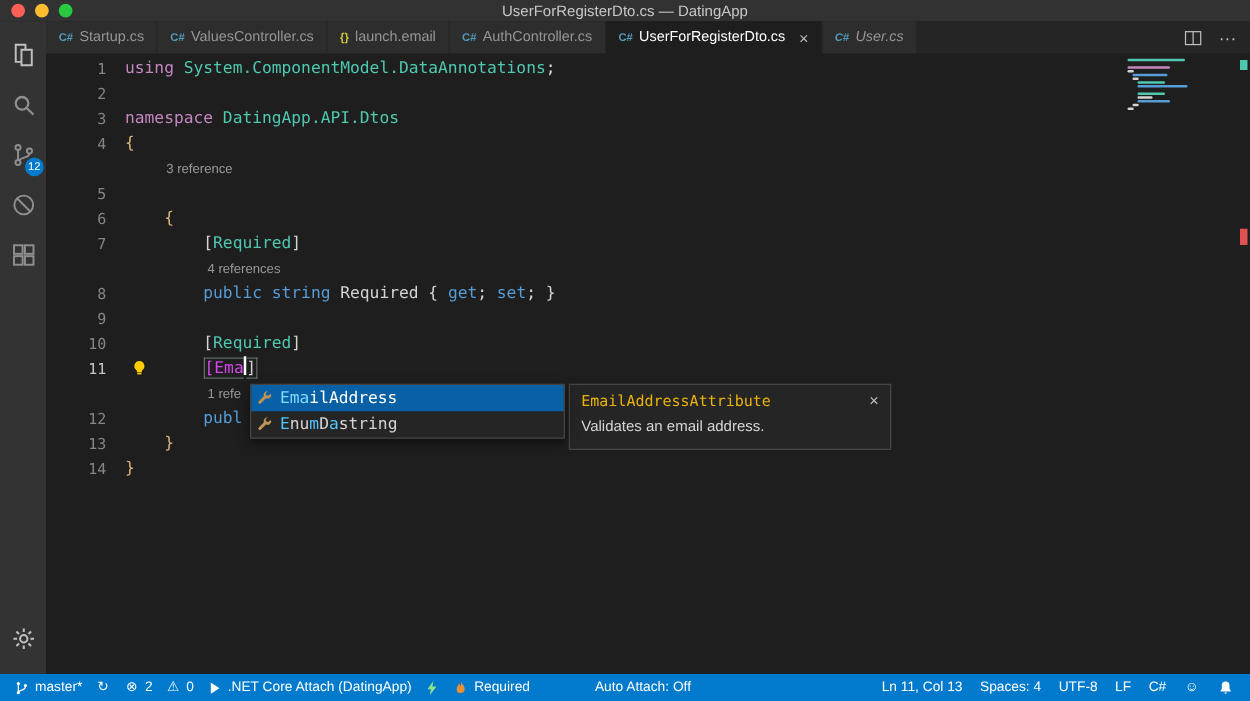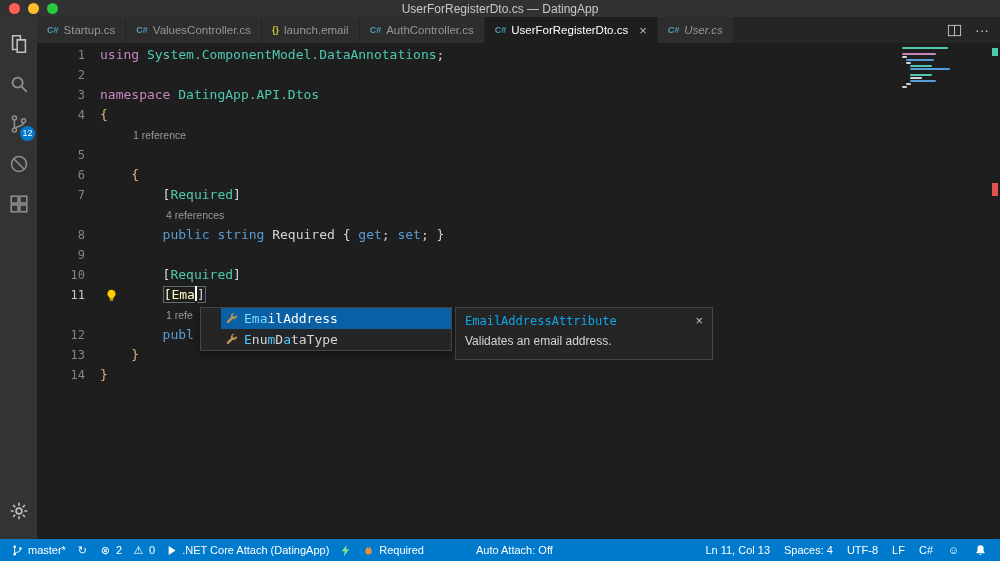--- a/index.html
+++ b/index.html
@@ -54,48 +54,48 @@
   .editor { flex:1; position:relative; background:#1E1E1E; overflow:hidden; }
   .code { padding-top:2px; }
   .crow { display:flex; height:20px; line-height:20px; white-space:pre; position:relative;
           font-family:"DejaVu Sans Mono", monospace; font-size:13px; }
   .gutter { width:48px; flex:none; text-align:right; color:#858585; font-size:12px; }
   .gutter.activeln { color:#c6c6c6; }
   .content { margin-left:15px; }
   .lens { color:#999999; font-family:"Liberation Sans", sans-serif; font-size:10.5px; }
   .kp { color:#C586C0; } .kb { color:#569CD6; } .ty { color:#4EC9B0; }
   .pl { color:#D4D4D4; } .br { color:#DCB67A; }
-  .boxl { color:#fef9c3; border:1px solid #5f6a6a; border-right:0; }
+  .boxl { color:#d946ef; border:1px solid #5f6a6a; border-right:0; }
   .boxr { color:#d4d4d4; border:1px solid #5f6a6a; border-left:0; }
   .cursor { display:inline-block; width:2px; height:15px; background:#ffffff; vertical-align:-2px; }
   .bulb { position:absolute; left:68px; top:3px; width:13px; height:13px; }
   .bulb svg { width:100%; height:100%; }
 
   
   .minimap { position:absolute; right:60px; top:4px; width:38px; }
   .mbar { height:2px; margin-bottom:1px; border-radius:1px; }
   .ruler { position:absolute; right:0; top:0; width:10px; height:100%; }
   .rmark { position:absolute; left:2px; width:6px; }
 
   
   .suggest { position:absolute; left:163px; top:264px; width:252px; background:#252526;
              border:1px solid #454545; z-index:5; box-shadow:0 3px 8px rgba(0,0,0,.5);
-             font-family:"DejaVu Sans Mono", monospace; font-size:13px;padding-left:20px; }
+             font-family:"DejaVu Sans Mono", monospace; font-size:13px; }
   .srow { height:21px; display:flex; align-items:center; padding:0 4px; color:#d4d4d4; cursor:pointer; }
   .srow.sel { background:#0960A5; color:#ffffff; }
   .srow .icon { width:14px; height:14px; margin-right:5px; flex:none; display:inline-flex; }
   .srow .icon svg { width:100%; height:100%; }
   .match { color:#4FC6FF; }
   .srow.sel .match { color:#7FDBFF; }
 
   
   .docs { position:absolute; left:418px; top:264px; width:258px; height:53px; background:#252526;
           border:1px solid #454545; z-index:4; padding:6px 9px; }
   .docs-head { display:flex; justify-content:space-between; align-items:flex-start; }
-  .docs-title { font-family:"DejaVu Sans Mono", monospace; font-size:12px; color:#0ea5e9; }
+  .docs-title { font-family:"DejaVu Sans Mono", monospace; font-size:12px; color:#eab308; }
   .docs-close { color:#c0c0c0; font-size:13px; line-height:13px; cursor:pointer; }
   .docs-desc { margin-top:6px; font-size:12px; color:#d6d6d6; }
 
   
   .statusbar { height:22px; background:#007ACC; flex:none; display:flex; justify-content:space-between;
                align-items:center; color:#ffffff; font-size:11px; padding:0 6px; }
   .sleft, .sright { display:flex; align-items:center; height:22px; }
   .sitem { display:flex; align-items:center; gap:4px; padding:0 5px; height:22px; cursor:pointer; white-space:nowrap; }
   .sright .sitem { padding:0 7px; }
   .sitem .icon { display:inline-flex; width:13px; height:13px; align-items:center; justify-content:center; font-size:11px; line-height:13px; }
@@ -213,21 +213,21 @@
           <span class="icon">···</span>
         </div>
     </div>
 
     <div class="editor">
       <div class="code">
           <div class="crow"><span class="gutter">1</span><span class="content"><span class="kp">using</span><span class="pl"> </span><span class="ty">System.ComponentModel.DataAnnotations</span><span class="pl">;</span></span></div>
           <div class="crow"><span class="gutter">2</span><span class="content"></span></div>
           <div class="crow"><span class="gutter">3</span><span class="content"><span class="kp">namespace</span><span class="pl"> </span><span class="ty">DatingApp.API.Dtos</span></span></div>
           <div class="crow"><span class="gutter">4</span><span class="content"><span class="br">{</span></span></div>
-          <div class="crow"><span class="gutter"></span><span class="content lens" style="padding-left: 33px;">1 reference</span></div>
+          <div class="crow"><span class="gutter"></span><span class="content lens" style="padding-left: 33px;">3 reference</span></div>
           <div class="crow"><span class="gutter">5</span></div>
           <div class="crow"><span class="gutter">6</span><span class="content"><span class="br">    {</span></span></div>
           <div class="crow"><span class="gutter">7</span><span class="content"><span class="pl">        [</span><span class="ty">Required</span><span class="pl">]</span></span></div>
           <div class="crow"><span class="gutter"></span><span class="content lens" style="padding-left: 66px;">4 references</span></div>
           <div class="crow"><span class="gutter">8</span><span class="content"><span class="kb">        public string</span><span class="pl"> Required </span><span class="pl">{ </span><span class="kb">get</span><span class="pl">; </span><span class="kb">set</span><span class="pl">; }</span></span></div>
           <div class="crow"><span class="gutter">9</span><span class="content"></span></div>
           <div class="crow"><span class="gutter">10</span><span class="content"><span class="pl">        [</span><span class="ty">Required</span><span class="pl">]</span></span></div>
           <div class="crow"><span class="gutter activeln">11</span><span class="content"><span class="pl">        </span><span class="boxl">[Ema</span><span class="cursor"></span><span class="boxr">]</span></span><span class="bulb"><svg viewBox="0 0 16 16">
                 <path fill="#FFCC00" d="M8 1a5 5 0 0 0-2.5 9.3V12h5v-1.7A5 5 0 0 0 8 1z"></path>
                 <rect x="6" y="12.6" width="4" height="1.6" fill="#FFCC00"></rect>
@@ -266,21 +266,21 @@
               </svg>
             </span>
             <span><span class="match">Ema</span><span>ilAddress</span></span>
           </div>
           <div class="srow">
             <span class="icon">
               <svg viewBox="0 0 16 16">
                 <path d="M13.8 4.2a3.6 3.6 0 0 1-4.9 3.4l-4.6 4.6a1.4 1.4 0 0 1-2-2l4.6-4.6A3.6 3.6 0 0 1 10.5 1L8.6 2.9l.4 2 2 .4 1.9-1.9c.5.7.9 1.7.9 2.8z" fill="#C09553"></path>
               </svg>
             </span>
-            <span><span class="match">E</span><span>nu</span><span class="match">m</span><span>D</span><span class="match">a</span><span>taType</span></span>
+            <span><span class="match">E</span><span>nu</span><span class="match">m</span><span>D</span><span class="match">a</span><span>string</span></span>
           </div>
         </div>
 
       <div class="docs">
         <div class="docs-head">
           <span class="docs-title">EmailAddressAttribute</span>
           <span class="docs-close">×</span>
         </div>
         <div class="docs-desc">Validates an email address.</div>
       </div>

